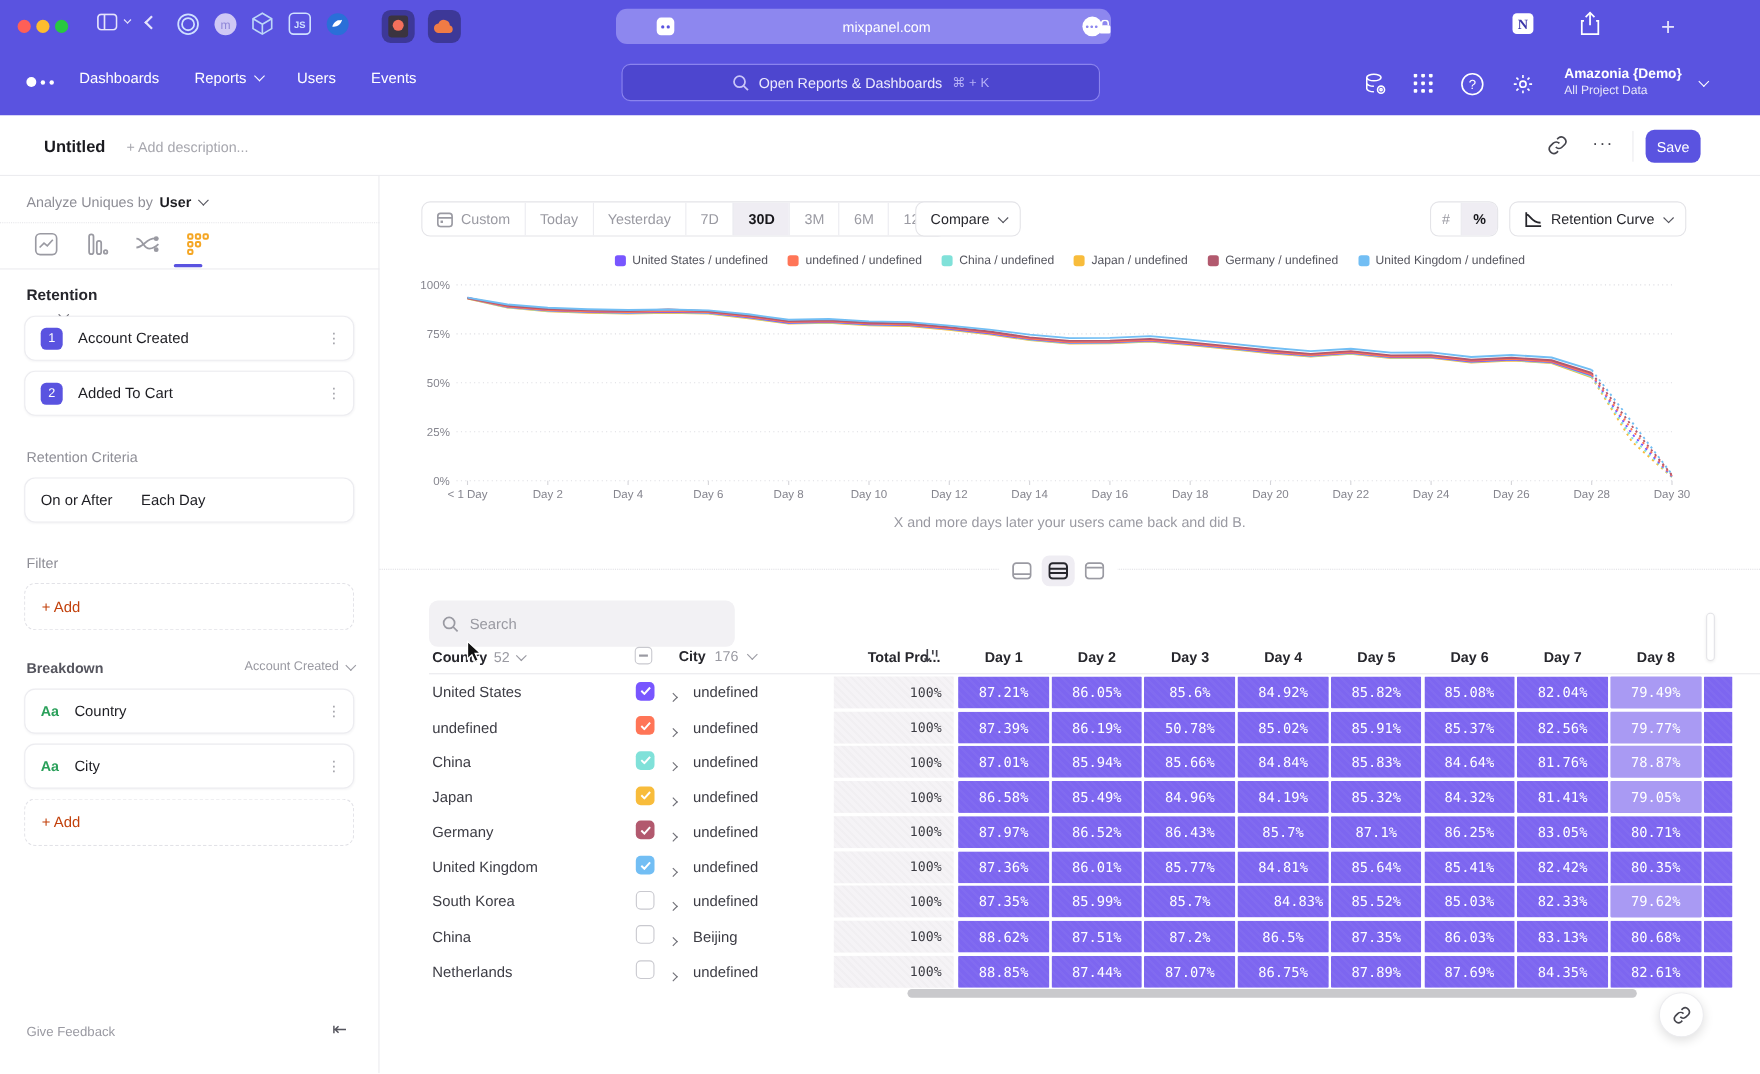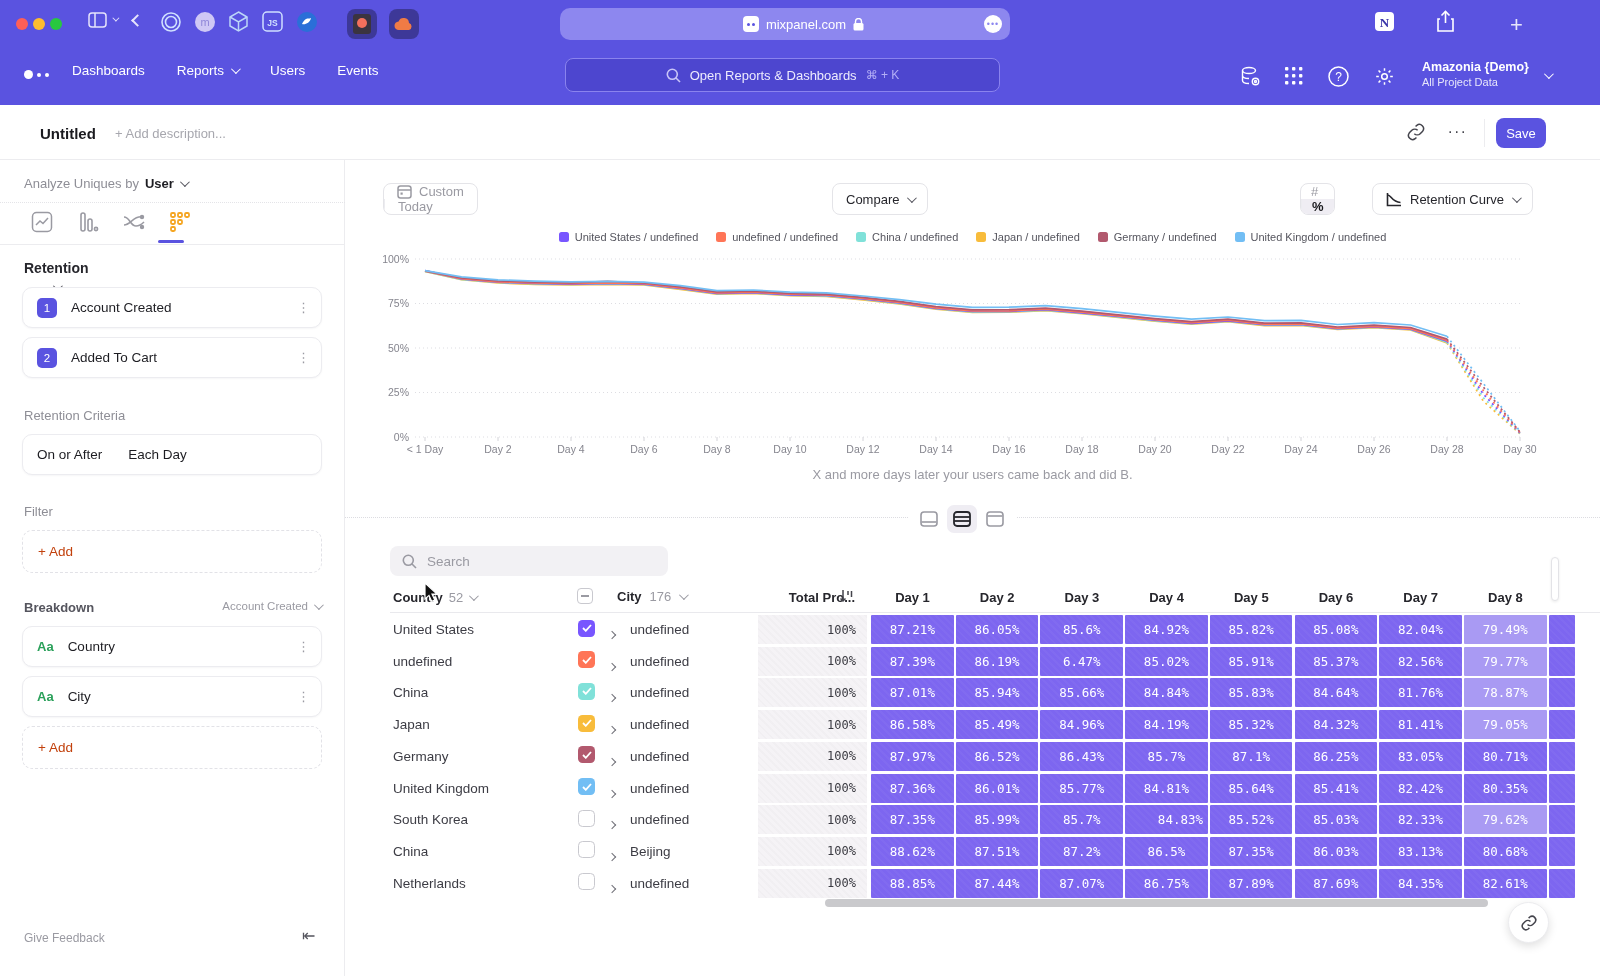--- a/index.html
+++ b/index.html
@@ -6,21 +6,21 @@
   html,body { width:1600px; height:976px; overflow:hidden; }
   body { font-family:"Liberation Sans", sans-serif; background:#fff; color:#1d1d22; }
   #stage { position:relative; width:1600px; height:976px; background:#fff; overflow:hidden; }
   .abs { position:absolute; }
 
   
   #topbar { position:absolute; left:0; top:0; width:1600px; height:105px; background:#5a53e0; }
   .tl { position:absolute; top:18px; width:12px; height:12px; border-radius:50%; }
   .chromeIcon { position:absolute; top:12px; color:#e6e4fb; display:flex; align-items:center; justify-content:center; }
   .extTile { position:absolute; top:9px; width:30px; height:30px; border-radius:8px; background:rgba(0,0,0,0.32); display:flex; align-items:center; justify-content:center; }
-  #urlbar { position:absolute; left:560px; top:8px; width:450px; height:32px; background:#8d87ef; border-radius:10px; display:flex; align-items:center; justify-content:center; gap:7px; color:#fff; font-size:13px;padding-left:37px; }
+  #urlbar { position:absolute; left:560px; top:8px; width:450px; height:32px; background:#8d87ef; border-radius:10px; display:flex; align-items:center; justify-content:space-between; gap:7px; color:#fff; font-size:13px;padding-left:37px; }
   #urlbar .fav { width:16px; height:16px; border-radius:4px; background:#fff; display:flex; align-items:center; justify-content:center; gap:1.5px; }
   #urlbar .fav i { width:3px; height:3px; border-radius:50%; background:#5a53e0; display:inline-block; }
   #urlbar .ext { position:absolute; right:8px; width:18px; height:18px; border-radius:50%; background:#fff; color:#8d87ef; display:flex; align-items:center; justify-content:center; font-size:9px; letter-spacing:1px; }
   .chev { display:inline-block; width:7px; height:7px; border-right:1.6px solid currentColor; border-bottom:1.6px solid currentColor; transform:rotate(45deg) translateY(-2px); }
   .chevL { display:inline-block; width:9px; height:9px; border-left:2px solid currentColor; border-bottom:2px solid currentColor; transform:rotate(45deg); }
 
   #navlinks { position:absolute; left:72px; top:63px; display:flex; gap:32px; align-items:center; }
   #navlinks .navlink { color:#fff; font-size:13.5px; cursor:pointer; display:flex; gap:7px; align-items:center; }
   #logo { position:absolute; left:24px; top:70px; color:#fff; display:flex; gap:4px; align-items:center; }
   #logo .d1{ width:9px;height:9px;border-radius:50%;background:#fff;}
@@ -59,39 +59,39 @@
   .cardLabel { font-size:13.5px; color:#1d1d22; flex:1; }
   .kebab { color:#9a9aa2; font-size:13px; line-height:5px; text-align:center; width:10px; }
   .aa { color:#2aa05a; font-size:13px; font-weight:bold; margin-right:14px; }
   .addBox { position:absolute; left:22px; width:300px; height:43px; border:1.5px dashed #e2e2e7; border-radius:10px; display:flex; align-items:center; padding:0 15px; color:#c2410c; font-size:13.5px; gap:9px; cursor:pointer; }
   #critCard span.sep { width:26px; }
   #breakScope { position:absolute; left:0; top:0; width:321px; text-align:right; font-size:11.5px; color:#9a9aa2; display:flex; justify-content:flex-end; gap:6px; align-items:center; cursor:pointer; }
   #giveFeedback { position:absolute; left:24px; top:771px; font-size:12px; color:#9a9aa2; cursor:pointer; }
   #collapseIcon { position:absolute; left:302px; top:766px; font-size:16px; color:#55555e; cursor:pointer; }
 
   
-  .seg { position:absolute; display:flex; border:1px solid #e4e4e8; border-radius:8px; background:#fff; height:32px; overflow:hidden;flex-direction:column; }
+  .seg { position:absolute; display:flex; border:1px solid #e4e4e8; border-radius:8px; background:#fff; height:32px; overflow:hidden; }
   .seg .item { display:flex; align-items:center; padding:0 13px; font-size:13px; color:#9a9aa2; border-left:1px solid #ececf0; cursor:pointer; white-space:nowrap; gap:7px; }
   .seg .item:first-child { border-left:none; }
   .seg .item.active { background:#efedf3; color:#17171b; font-weight:bold; }
   .btnPill { position:absolute; height:32px; border:1px solid #e4e4e8; border-radius:8px; background:#fff; display:flex; align-items:center; padding:0 13px; gap:8px; font-size:13px; color:#26262c; cursor:pointer; }
 
   
   #legend { position:absolute; left:345px; top:231px; width:1255px; display:flex; justify-content:center; gap:18px; }
   .legItem { display:flex; align-items:center; gap:6px; font-size:11px; color:#55555e; cursor:pointer; }
   .legSw { width:10px; height:10px; border-radius:2.5px; }
   #chartSvg { position:absolute; left:345px; top:248px; }
   #caption { position:absolute; left:345px; top:467px; width:1255px; text-align:center; font-size:13px; color:#9a9aa2; }
 
   
   #tsectionDiv { position:absolute; left:345px; top:517px; width:1255px; border-top:1px dotted #dcdce1; }
   #viewToggles { position:absolute; left:908px; top:503px; display:flex; gap:3px; background:#fff; padding:2px 6px; }
   .vt { width:30px; height:28px; border-radius:7px; display:flex; align-items:center; justify-content:center; cursor:pointer; color:#9a9aa2; }
   .vt.active { background:#efedf3; color:#26262c; }
-  #tblSearch { position:absolute; left:390px; top:546px; width:278px; height:30px; background:#f2f1f4; border-radius:8px; display:flex; align-items:center; padding:0 12px; gap:10px; color:#9a9aa2; font-size:13.5px; }
+  #tblSearch { position:absolute; left:390px; top:546px; width:278px; height:42px; background:#f2f1f4; border-radius:8px; display:flex; align-items:center; padding:0 12px; gap:10px; color:#9a9aa2; font-size:13.5px; }
   #thead { position:absolute; left:345px; top:586px; width:1255px; height:26px; }
   #thead .hCountry { position:absolute; left:48px; top:4px; font-size:13px; color:#26262c; font-weight:bold; display:flex; gap:6px; align-items:center; }
   #thead .count { color:#9a9aa2; font-weight:normal; }
   #thead .hCity { position:absolute; left:232px; top:2px; display:flex; gap:8px; align-items:center; font-size:13px; color:#26262c; font-weight:bold; }
   .miniBox { width:16px; height:16px; border:1.5px solid #c9c9cf; border-radius:4px; display:flex; align-items:center; justify-content:center; color:#9a9aa2; cursor:pointer; background:#fff; }
   .miniBox .dash { width:8px; height:1.6px; background:#9a9aa2; }
   #thead .hTotal { position:absolute; left:425px; top:4px; width:85px; text-align:right; font-size:13px; color:#26262c; font-weight:bold; }
   #thead .sortIc { position:absolute; left:494px; top:2px; color:#44444c; }
   .dayHead { position:absolute; top:4px; font-size:13px; color:#26262c; font-weight:bold; text-align:center; width:83px; }
   #theadLine { position:absolute; left:390px; top:612px; width:1210px; border-top:1px solid #e9e9ed; }
@@ -602,21 +602,21 @@
         <span class="cCheck" style="background: rgb(255, 117, 87);">
           <svg width="10" height="8" viewBox="0 0 10 8" fill="none" stroke="#fff" stroke-width="1.8">
             <path d="M1 4l2.8 2.8L9 1"></path>
           </svg>
         </span>
         <span class="cExpand"><span class="chev"></span></span>
         <span class="cCity">undefined</span>
         <span class="cTotal">100%</span>
         <span class="dayCell" style="left: 526px;">87.39%</span>
         <span class="dayCell" style="left: 610.7px;">86.19%</span>
-        <span class="dayCell" style="left: 695.4px;">6.47%</span>
+        <span class="dayCell" style="left: 695.4px;">50.78%</span>
         <span class="dayCell" style="left: 780.1px;">85.02%</span>
         <span class="dayCell" style="left: 864.8px;">85.91%</span>
         <span class="dayCell" style="left: 949.5px;">85.37%</span>
         <span class="dayCell" style="left: 1034.2px;">82.56%</span>
         <span class="dayCell light" style="left: 1118.9px;">79.77%</span>
         <span class="dayCell" style="left: 1203.6px; width: 26px;"></span>
       </div>
       <div class="trow" style="top: 63.4px;">
         <span class="cCountry">China</span>
         <span class="cCheck" style="background: rgb(128, 225, 217);">

